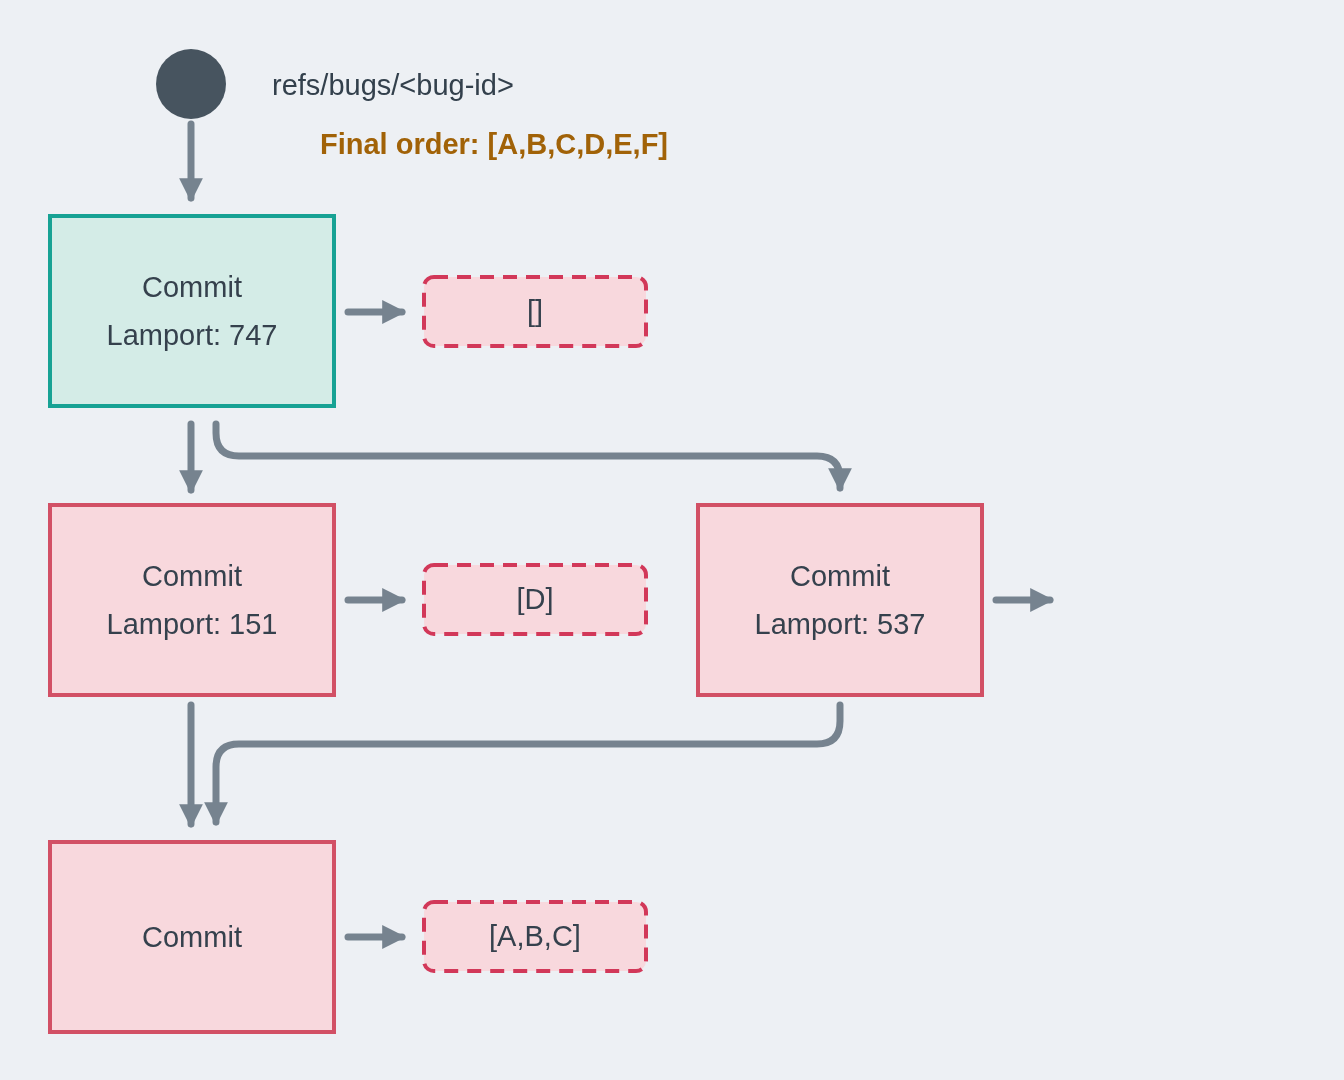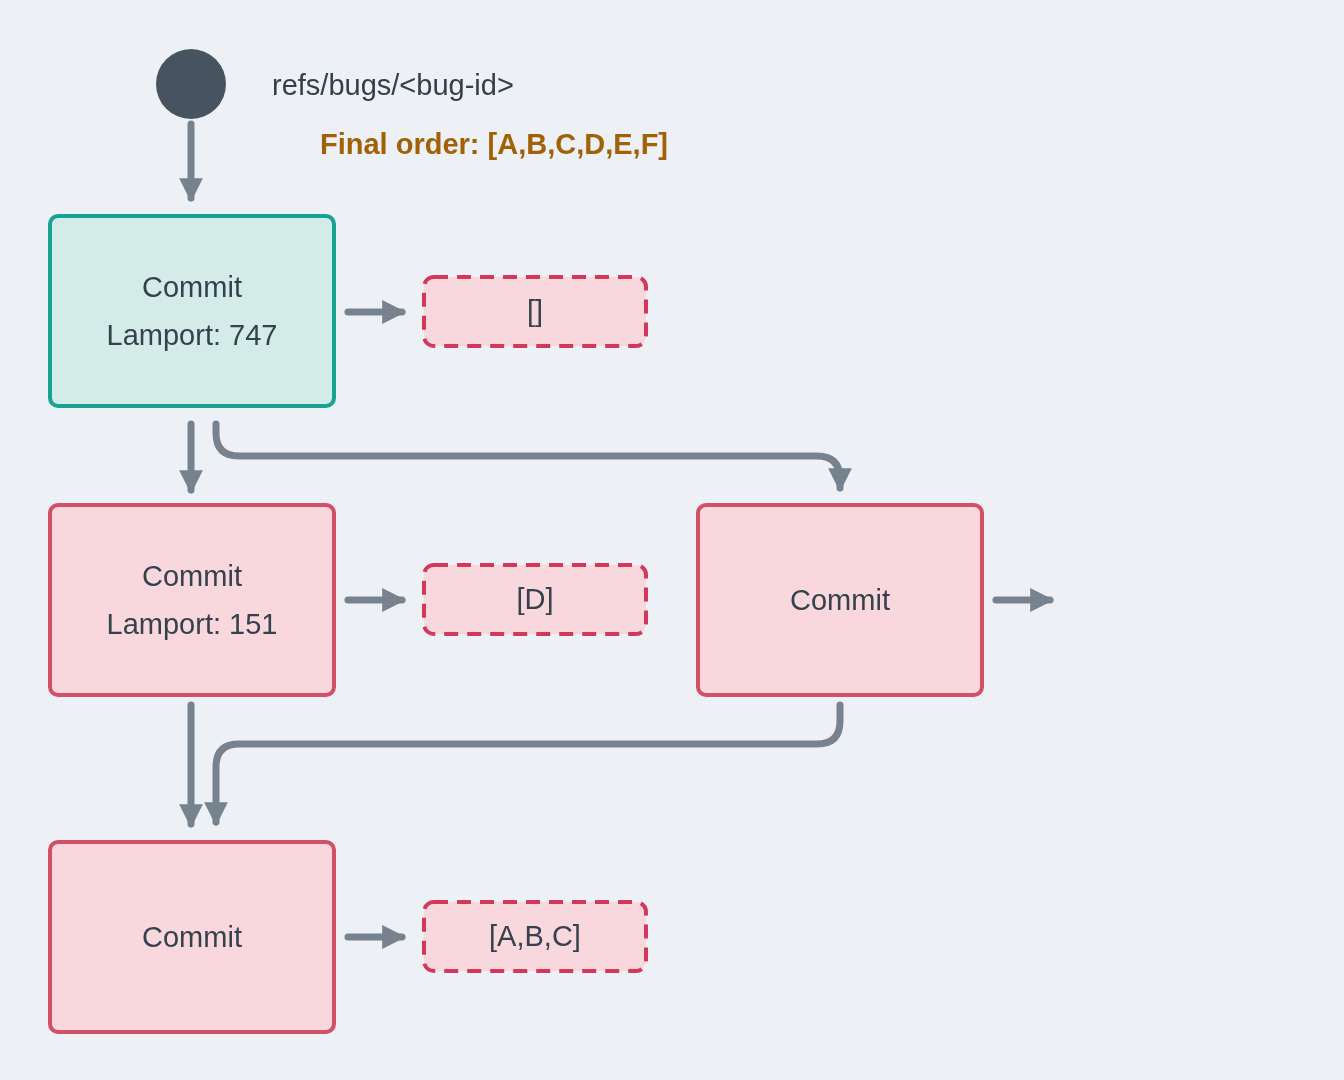--- a/index.html
+++ b/index.html
@@ -7,21 +7,21 @@
     position:relative;width:1344px;height:1080px;background:#edf0f4;
     font-family:Liberation Sans, sans-serif;color:#35414d;overflow:hidden;
   }
   .connectors{position:absolute;left:0;top:0;width:1344px;height:1080px;}
   .conn{stroke:#76838f;stroke-width:7;fill:none;stroke-linecap:round;}
   .ref-dot{position:absolute;left:156px;top:49px;width:70px;height:70px;border-radius:50%;background:#47545f;}
   .ref-label{position:absolute;left:272px;top:68px;font-size:29px;line-height:34px;color:#33404c;}
   .final-order{position:absolute;left:272px;top:127px;font-size:29px;line-height:34px;font-weight:bold;color:#a16207;margin-left:48px;}
   .commit{
     position:absolute;width:288px;height:194px;box-sizing:border-box;
-    border:4px solid;border-radius:10px;
+    border:4px solid;border-radius:0;
     display:flex;flex-direction:column;align-items:center;justify-content:center;
     font-size:29px;line-height:48px;color:#35414d;
   }
   .commit.head{background:#d4ece7;border-color:#17a294;}
   .commit.red{background:#f8d8dd;border-color:#d25065;}
   .ops{
     position:absolute;width:226px;height:73px;
     display:flex;align-items:center;justify-content:center;
     font-size:29px;color:#35414d;
   }
@@ -72,20 +72,21 @@
   </div>
   <div class="ops" style="left:422px;top:563px;">
     <svg class="dash" viewBox="0 0 226 73">
       <rect x="2" y="2" width="222" height="69" rx="10"></rect>
     </svg>
     <span>[D]</span>
   </div>
 
   <div class="commit red" style="left:696px;top:503px;">
     <div>Commit</div>
+    <div>Lamport: 537</div>
   </div>
 
   <div class="commit red" style="left:48px;top:840px;">
     <div>Commit</div>
   </div>
   <div class="ops" style="left:422px;top:900px;">
     <svg class="dash" viewBox="0 0 226 73">
       <rect x="2" y="2" width="222" height="69" rx="10"></rect>
     </svg>
     <span>[A,B,C]</span>

